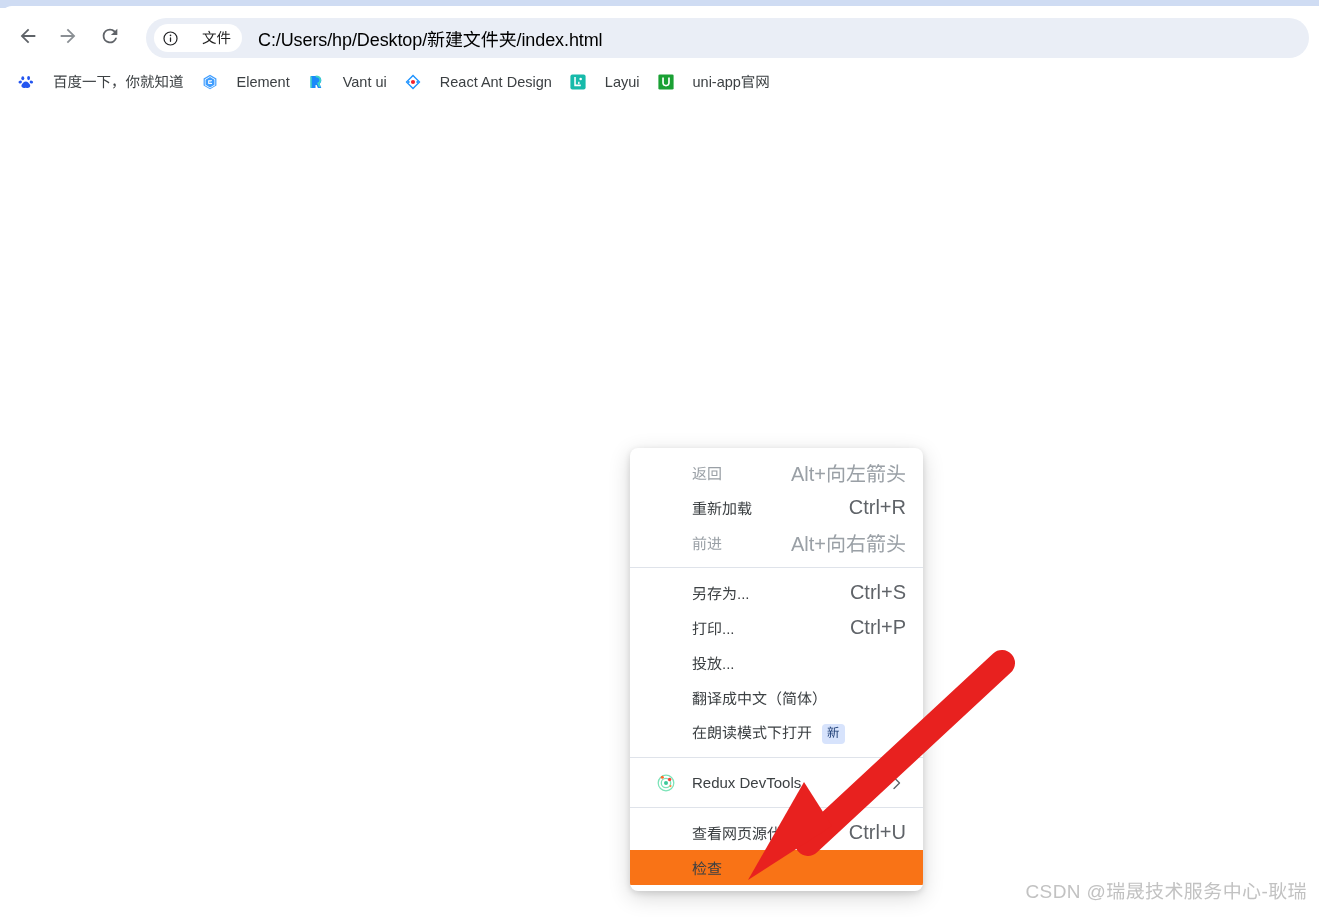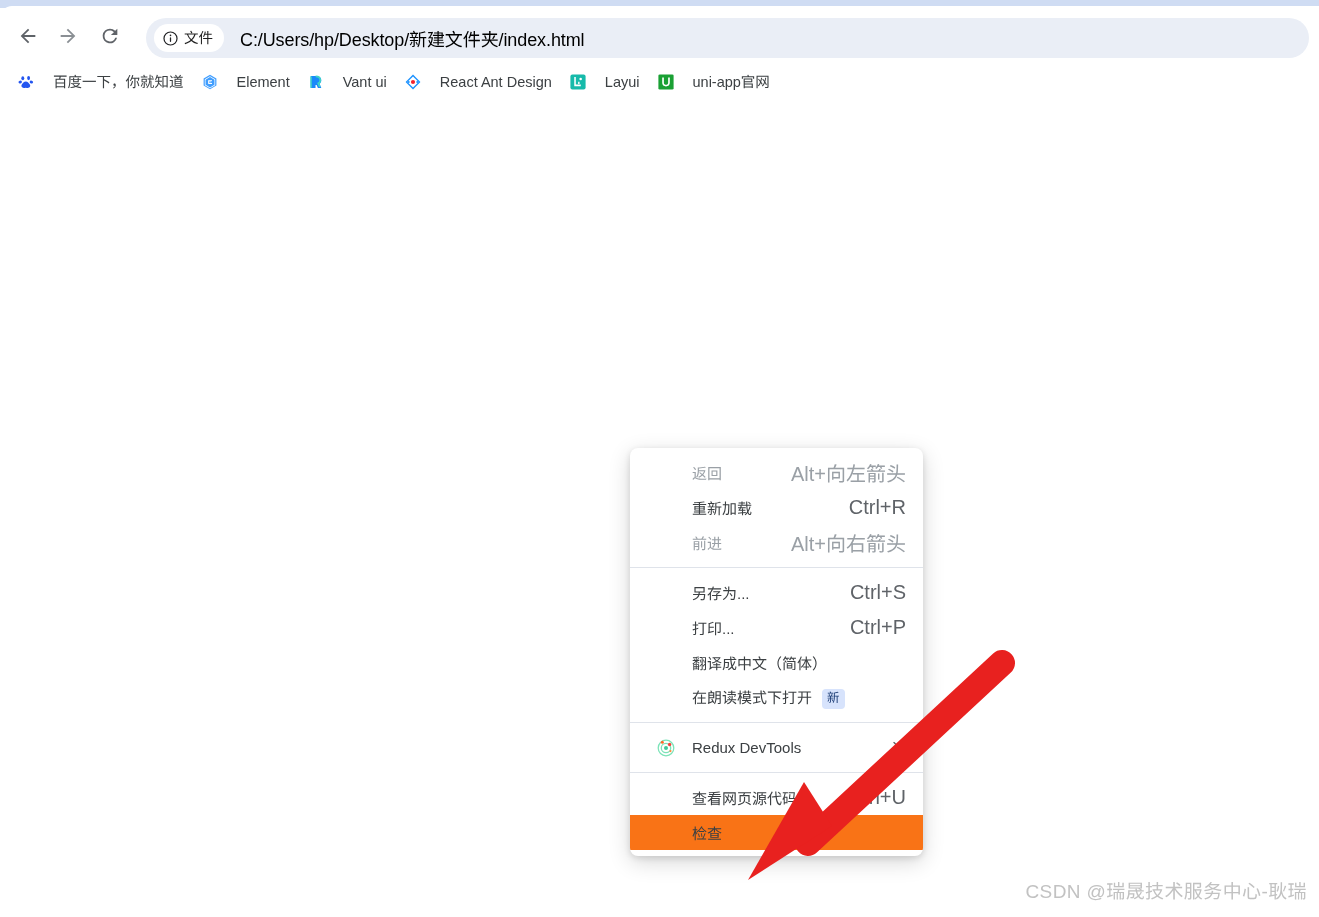--- a/index.html
+++ b/index.html
@@ -69,21 +69,21 @@
     background: #eaeef6;
     border-radius: 20px;
     display: flex;
     align-items: center;
     padding-left: 8px;
     cursor: text;
   }
   #file-chip {
     display: flex;
     align-items: center;
-    gap: 5px;
+    gap: 23px;
     background: #ffffff;
     border-radius: 14px;
     height: 28px;
     padding: 0 11px 0 8px;
     flex: 0 0 auto;
   }
   #file-chip .chip-label {
     font-size: 14.5px;
     color: #1f1f1f;
     line-height: 1;
@@ -358,20 +358,24 @@
 
   <div class="menu-item">
     <span class="mi-label">另存为...</span>
     <span class="mi-shortcut">Ctrl+S</span>
   </div>
   <div class="menu-item">
     <span class="mi-label">打印...</span>
     <span class="mi-shortcut">Ctrl+P</span>
   </div>
   <div class="menu-item">
+    <span class="mi-label">投放...</span>
+    <span class="mi-shortcut"></span>
+  </div>
+  <div class="menu-item">
     <span class="mi-label">翻译成中文（简体）</span>
     <span class="mi-shortcut"></span>
   </div>
   <div class="menu-item">
     <span class="mi-label">
       <span>在朗读模式下打开</span><span class="mi-badge">新</span>
     </span>
     <span class="mi-shortcut"></span>
   </div>
 

